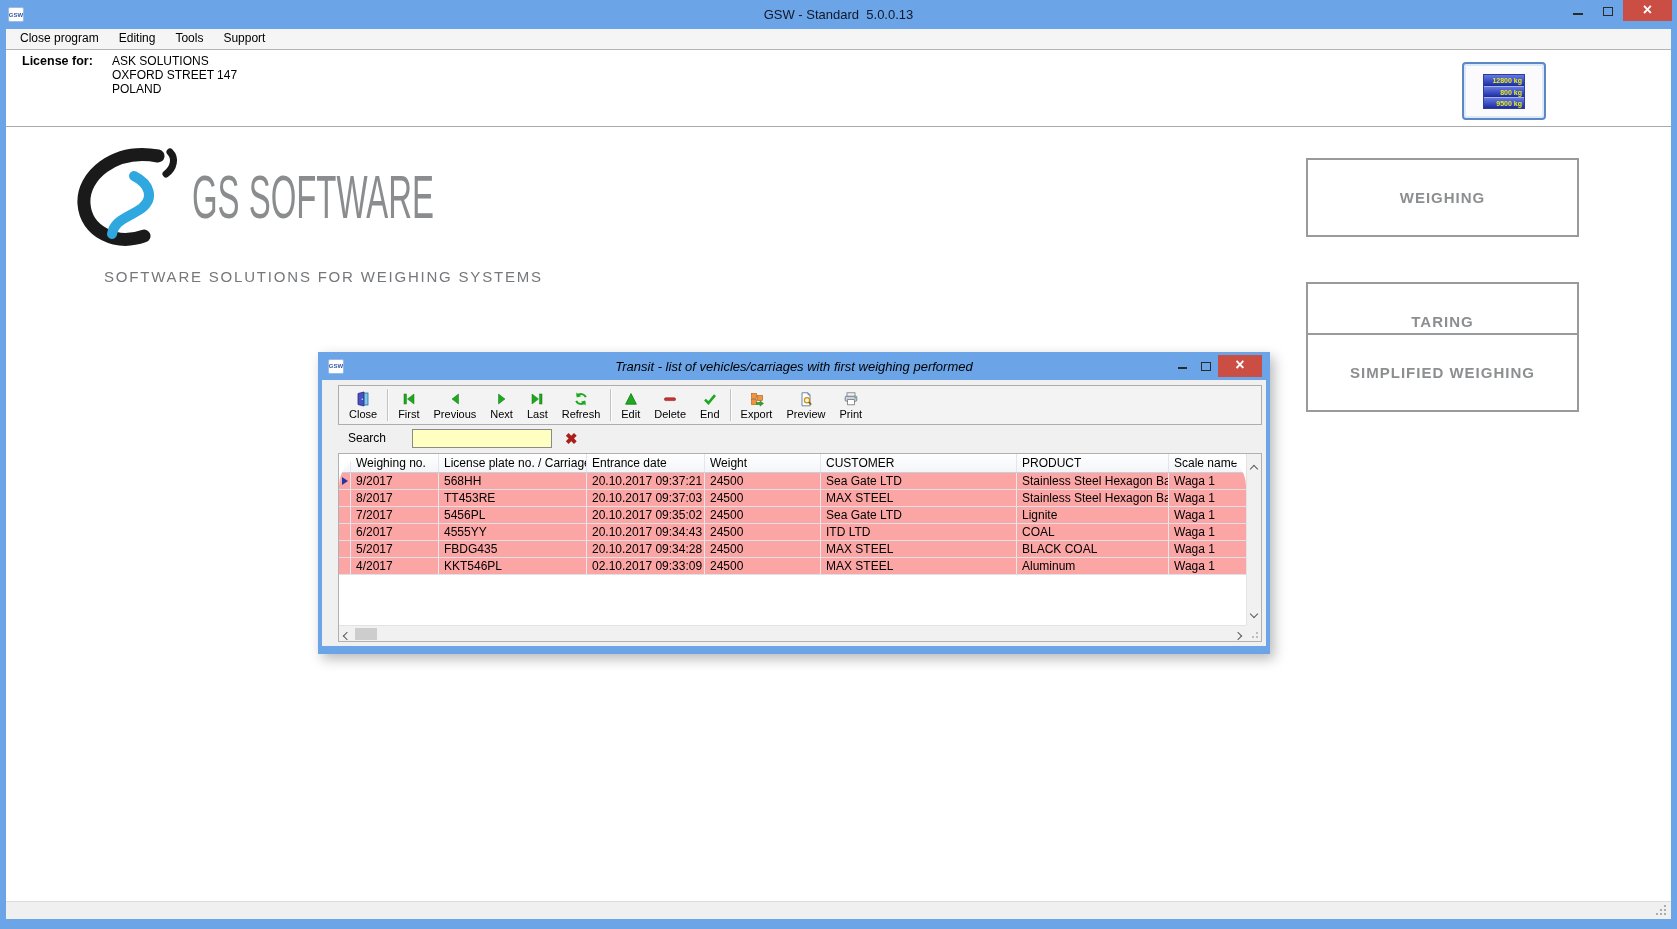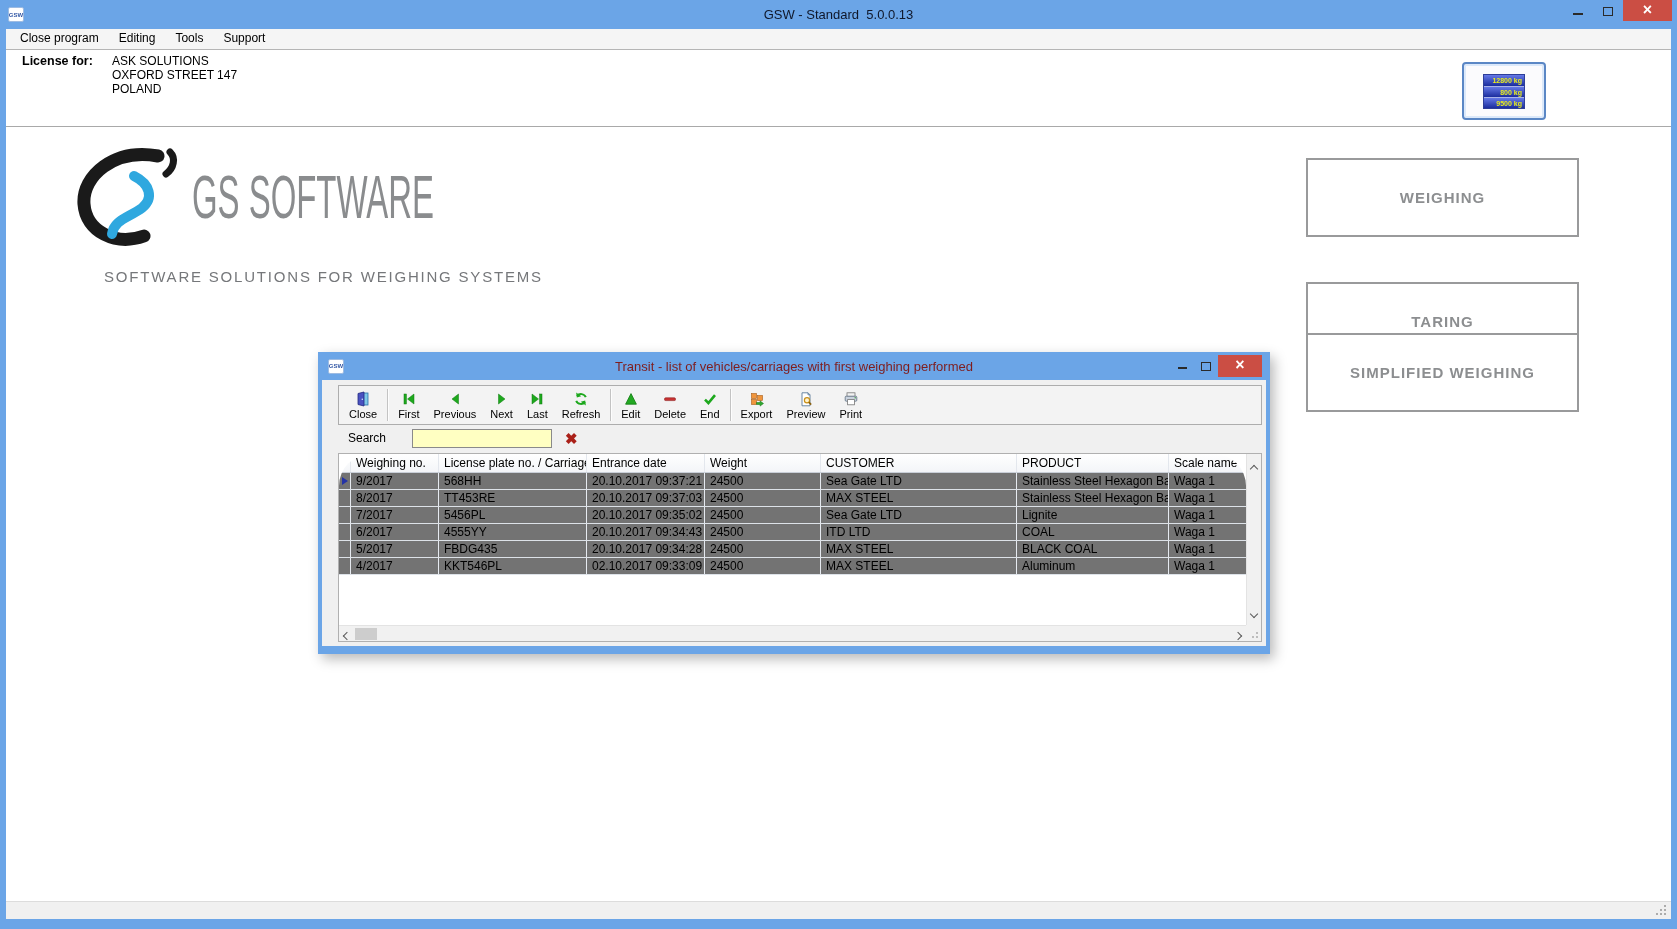--- a/index.html
+++ b/index.html
@@ -102,21 +102,21 @@
     position:absolute; left:318px; top:352px; width:952px; height:302px;
     border:4px solid #6BA5E7; border-top:none; border-bottom-width:8px;
     background:#F0F0F0;
     box-shadow: 4px 5px 12px rgba(0,0,0,0.28);
   }
   .tw-titlebar {
     height:28px; background:#6BA5E7; position:relative;
     display:flex; align-items:center;
   }
   .tw-titlebar .gsw-ico { margin-left:6px; }
-  .tw-title { position:absolute; left:0; right:0; text-align:center; font-size:13px; color:#7f1d1d; }
+  .tw-title { position:absolute; left:0; right:0; text-align:center; font-size:13px; color:#000000;font-style:italic; }
   .tw-controls { position:absolute; right:4px; top:3px; display:flex; align-items:center; }
   .tw .wc-btn { width:24px; height:22px; }
   .tw .wc-min-glyph { margin-top:4px; width:9px; }
   .tw .wc-max-glyph { margin-top:0; width:10px; height:9px; }
   .tw .wc-close { width:44px; height:22px; }
 
   .tw-content { position:relative; height:266px;padding-left:12px; }
 
   
   .toolbar {
@@ -152,21 +152,21 @@
   .thead {
     display:flex; height:19px; font-size:12px;
     background:linear-gradient(#FFFFFF,#F3F5F8);
     border-bottom:1px solid #C9CFD8;
   }
   .hcell {
     display:flex; align-items:center; padding-left:5px;
     border-right:1px solid #E3E7ED; white-space:nowrap; overflow:hidden;
   }
   .trow {
-    display:flex; height:17px; font-size:12px; background:#737373;
+    display:flex; height:17px; font-size:12px; background:#fca5a5;
     border-bottom:1px solid #DDE2E8;
   }
   .tcell {
     display:flex; align-items:center; padding-left:5px;
     border-right:1px solid #E6EAF0; white-space:nowrap; overflow:hidden;
   }
   .csel { width:12px; padding:0; justify-content:center; }
   .c0 { width:88px; } .c1 { width:148px; } .c2 { width:118px; }
   .c3 { width:116px; } .c4 { width:196px; } .c5 { width:152px; } .c6 { flex:1; border-right:none; }
   .marker {

